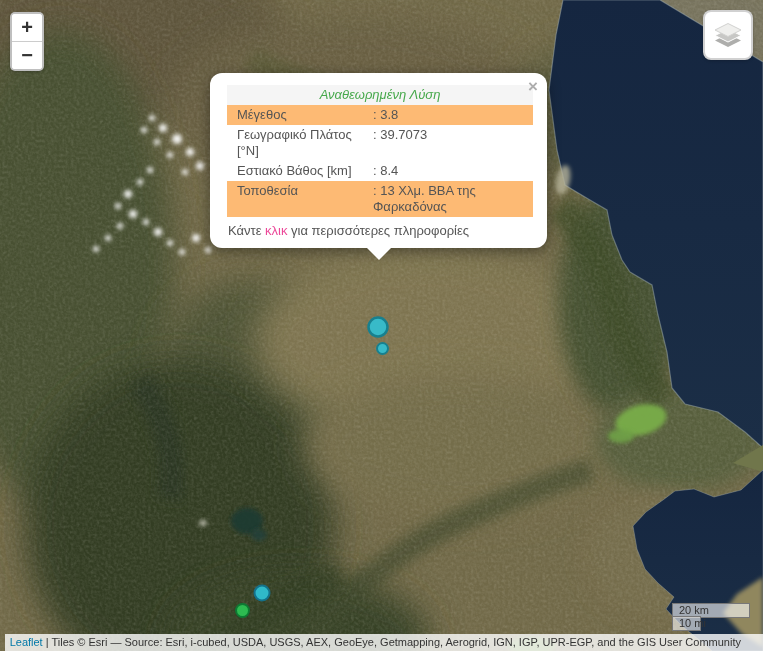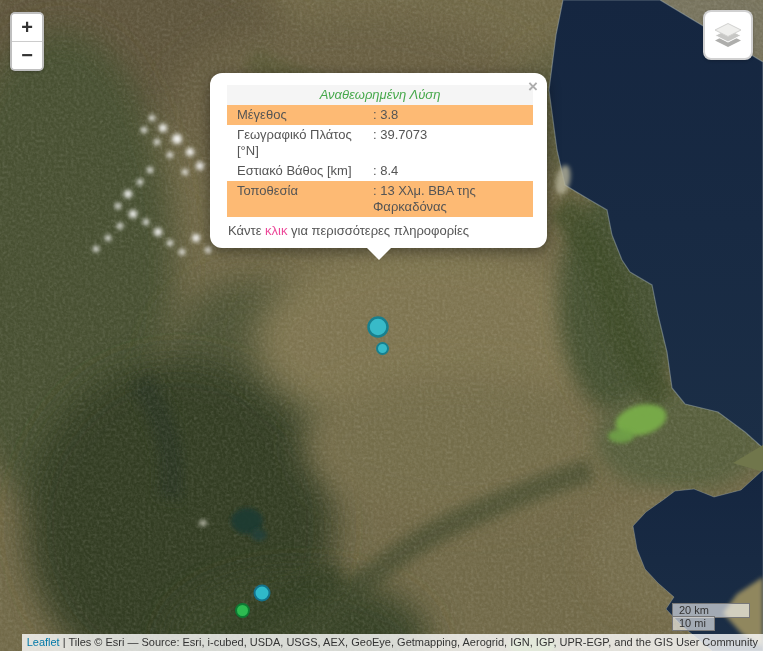--- a/index.html
+++ b/index.html
@@ -37,25 +37,25 @@
   .ptable tr.gray td{background:#fdba74;}
   .ptable td.hdr{text-align:center;color:#46a84b;background:#f5f5f5;padding:2px 0;font-style:italic;}
   .pfoot{margin-top:6px;padding-left:1px;}
   .pfoot a{color:#ec4899;text-decoration:none;cursor:pointer;}
 
   
   .scale-ctl{position:absolute;right:13px;bottom:20px;font-size:11px;color:#333;}
   .scale-line{background:rgba(255,255,255,.6);border:1.5px solid #777;box-sizing:border-box;
               padding:0 4px 1px 6px;line-height:12px;white-space:nowrap;margin-left:44px;}
   .scale-line.km{width:78px;}
-  .scale-line.mi{width:43px;margin-top:-1.5px;}
+  .scale-line.mi{width:29px;margin-top:-1.5px;}
 
   
   .attribution{position:absolute;right:0;bottom:0;background:rgba(255,255,255,.8);
-               color:#333;font-size:11px;line-height:14px;padding:1px 5px 2px 5px;white-space:nowrap;}
+               color:#333;font-size:11px;line-height:14px;padding:1px 22px 2px 5px;white-space:nowrap;}
   .attribution a{color:#0078A8;text-decoration:none;cursor:pointer;}
 </style>
 </head>
 <body>
 
 <div id="app">
 
   <svg id="terrain" viewBox="0 0 763 651" preserveAspectRatio="none" aria-hidden="true">
     <defs>
       <filter id="b2" x="-50%" y="-50%" width="200%" height="200%">

